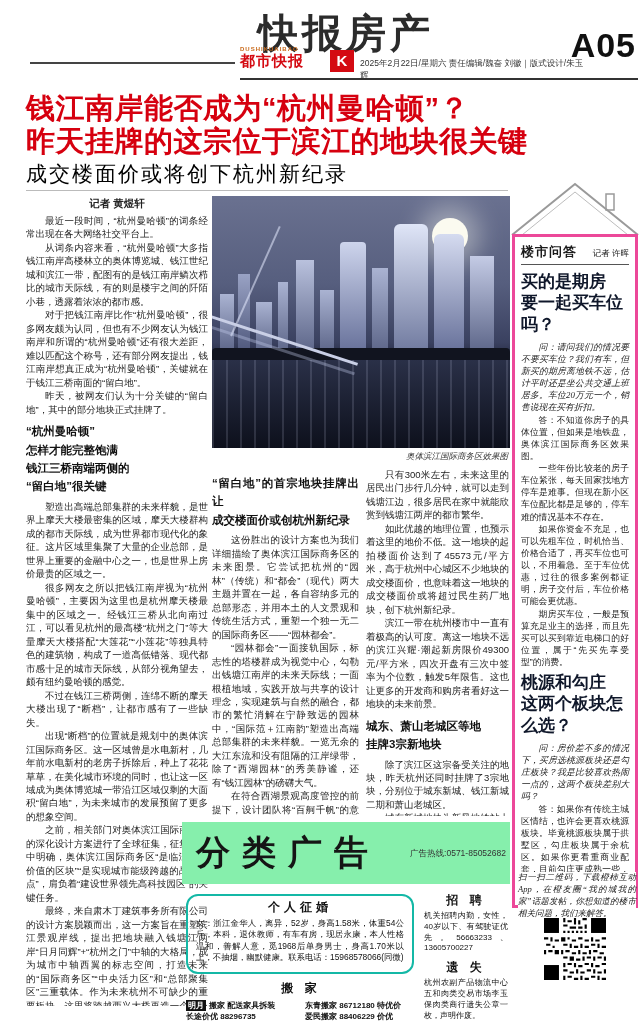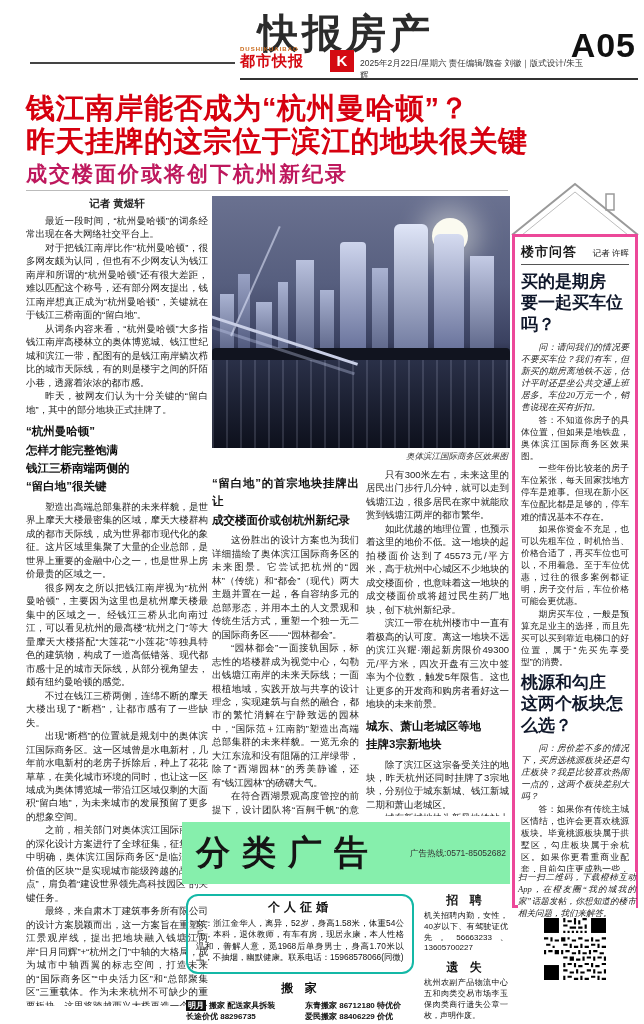--- a/index.html
+++ b/index.html
@@ -17,22 +17,22 @@
   .klogo { position:absolute; left:330px; top:50px; width:24px; height:22px; background:#d40a12;
            color:#fff; font-weight:900; font-size:15px; text-align:center; line-height:22px; }
   .dateline { position:absolute; left:360px; top:58px; width:230px; font-size:8.5px; color:#333; }
   .hdr-rule-bottom { position:absolute; left:240px; top:78px; width:398px; height:1.5px; background:#333; }
   .pageno { position:absolute; right:8px; top:26px; font-size:34px; font-weight:900; color:#111;
             letter-spacing:1px; }
 
   
   .headline { position:absolute; left:26px; top:92px; width:600px; color:#d6000f;
               font-size:29px; font-weight:900; line-height:1.15; letter-spacing:0.5px; }
-  .subhead  { position:absolute; left:26px; top:160px; width:600px; color:#be185d;
-              font-size:21px; font-weight:700; letter-spacing:2px; }
+  .subhead  { position:absolute; left:26px; top:160px; width:600px; color:#000000;
+              font-size:21px; font-weight:400; letter-spacing:2px; }
   .headline-rule { position:absolute; left:26px; top:190px; width:482px; height:1px; background:#bbb; }
 
   
   .byline { position:absolute; left:26px; top:197px; width:182px; text-align:center;
             font-size:10.5px; font-weight:700; color:#222; }
   .col { position:absolute; overflow:hidden; font-size:9.5px; line-height:1.42;
          text-align:justify; color:#222; }
   .col p { text-indent:2em; }
   .col-left  { left:26px;  top:214px; width:182px; height:792px; }
   .col-a     { left:212px; top:468px; width:147px; height:348px; }
@@ -113,22 +113,22 @@
   <span>钱江南岸能否成为“杭州曼哈顿”？</span><br>
   <span>昨天挂牌的这宗位于滨江的地块很关键</span>
 </div>
 <div class="subhead">成交楼面价或将创下杭州新纪录</div>
 <div class="headline-rule"></div>
 
 <div class="byline">记者 黄煜轩</div>
 <div class="col col-left">
   <div>
       <p>最近一段时间，“杭州曼哈顿”的词条经常出现在各大网络社交平台上。</p>
+      <p>从词条内容来看，“杭州曼哈顿”大多指钱江南岸高楼林立的奥体博览城、钱江世纪城和滨江一带，配图有的是钱江南岸鳞次栉比的城市天际线，有的则是楼宇之间的阡陌小巷，透露着浓浓的都市感。</p>
       <p>对于把钱江南岸比作“杭州曼哈顿”，很多网友颇为认同，但也有不少网友认为钱江南岸和所谓的“杭州曼哈顿”还有很大差距，难以匹配这个称号，还有部分网友提出，钱江南岸想真正成为“杭州曼哈顿”，关键就在于钱江三桥南面的“留白地”。</p>
-      <p>从词条内容来看，“杭州曼哈顿”大多指钱江南岸高楼林立的奥体博览城、钱江世纪城和滨江一带，配图有的是钱江南岸鳞次栉比的城市天际线，有的则是楼宇之间的阡陌小巷，透露着浓浓的都市感。</p>
       <p>昨天，被网友们认为十分关键的“留白地”，其中的部分地块正式挂牌了。</p>
     </div>
   <div class="inner-subhead">
     <div>“杭州曼哈顿”</div>
     <div>怎样才能完整饱满</div>
     <div>钱江三桥南端两侧的</div>
     <div>“留白地”很关键</div>
   </div>
   <div>
       <p>塑造出高端总部集群的未来样貌，是世界上摩天大楼最密集的区域，摩天大楼群构成的都市天际线，成为世界都市现代化的象征。这片区域里集聚了大量的企业总部，是世界上重要的金融中心之一，也是世界上房价最贵的区域之一。</p>

